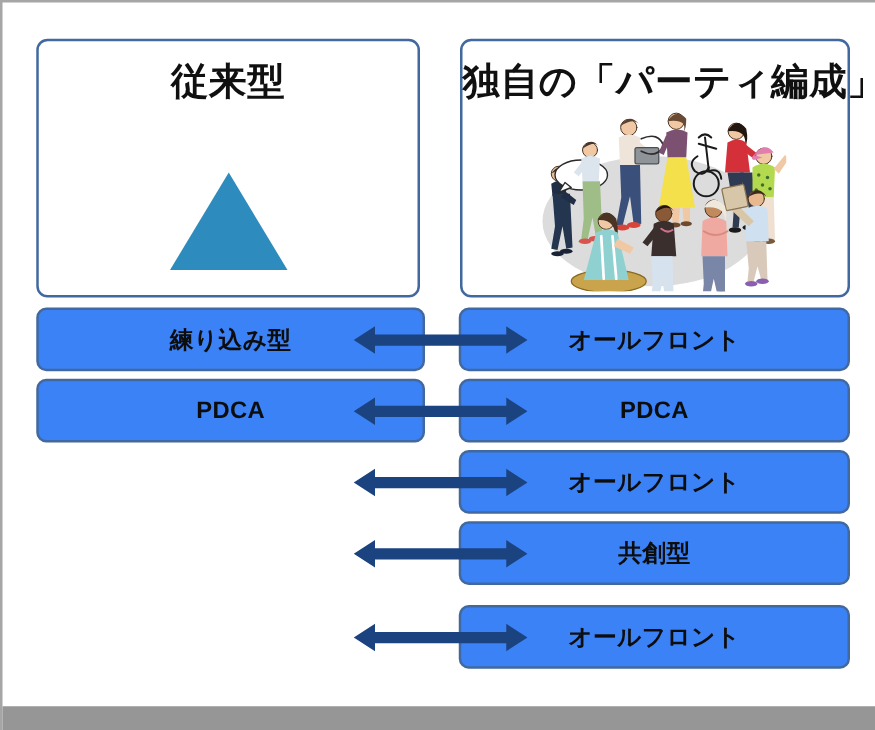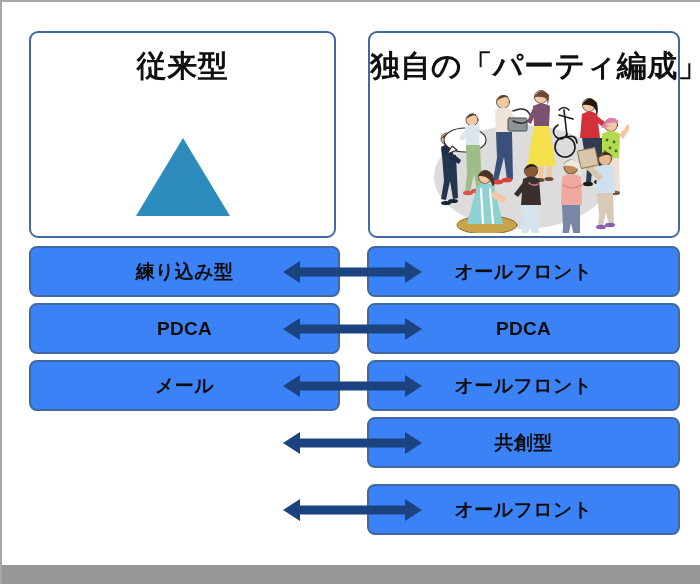--- a/index.html
+++ b/index.html
@@ -310,23 +310,20 @@
         <svg viewBox="0 0 139 28" xmlns="http://www.w3.org/2000/svg">
           <path d="M0 14 L17 3 L17 9.5 L122 9.5 L122 3 L139 14 L122 25 L122 18.5 L17 18.5 L17 25 Z" fill="#1b4380"></path>
         </svg>
       </div>
       <div class="cmp-box right">
         <span class="cmp-label">PDCA</span>
       </div>
     </div>
 
     <div class="row" style="top:358px;">
-      <div class="cmp-box left">
-        <span class="cmp-label">メール</span>
-      </div>
       <div class="arrow">
         <svg viewBox="0 0 139 28" xmlns="http://www.w3.org/2000/svg">
           <path d="M0 14 L17 3 L17 9.5 L122 9.5 L122 3 L139 14 L122 25 L122 18.5 L17 18.5 L17 25 Z" fill="#1b4380"></path>
         </svg>
       </div>
       <div class="cmp-box right">
         <span class="cmp-label">オールフロント</span>
       </div>
     </div>
 

